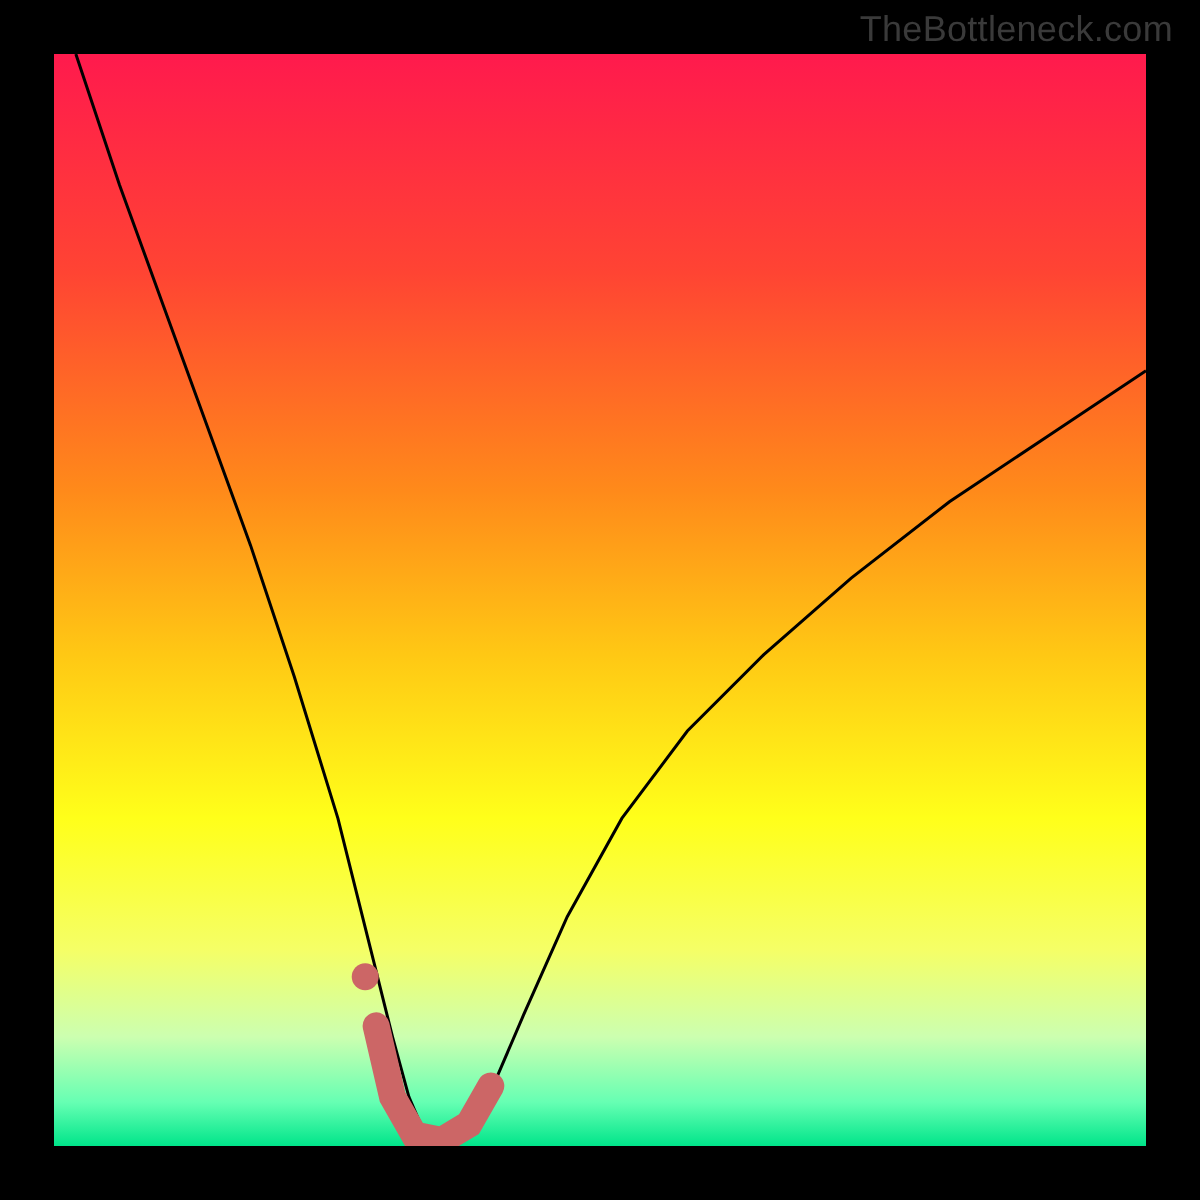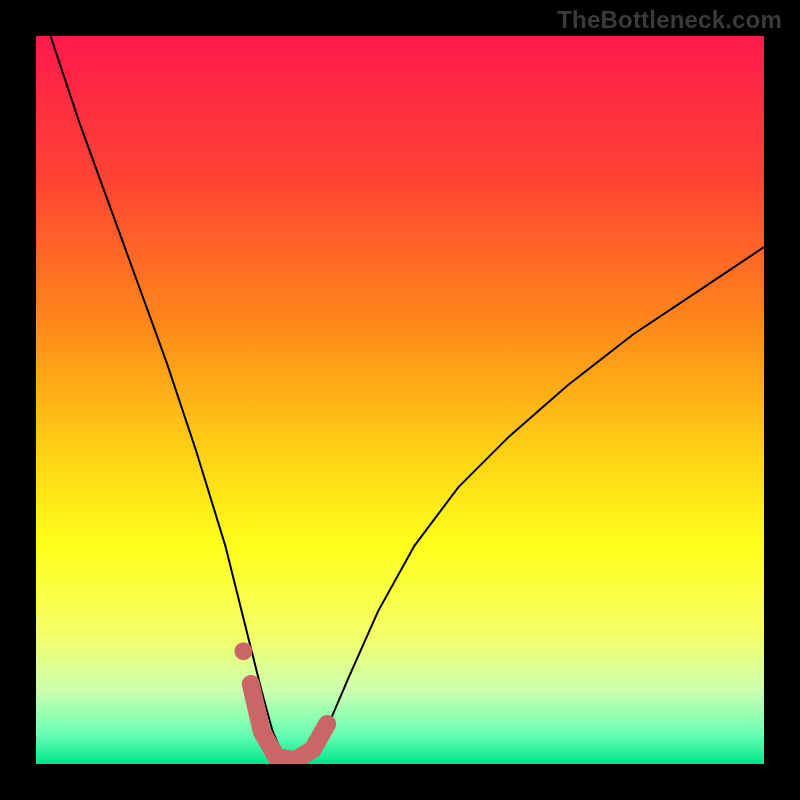--- a/index.html
+++ b/index.html
@@ -25,21 +25,21 @@
     width: 728px;
     height: 728px;
     overflow: hidden;
   }
   .watermark {
     position: absolute;
     top: 6px;
     right: 18px;
     color: #3a3a3a;
     font-size: 24px;
-    font-weight: 700;
+    font-weight: 400;
     letter-spacing: 0.2px;
     text-align: center;
   }
   svg { display: block; }
 </style>
 </head>
 <body>
 
 <div class="frame">
   <div class="watermark">TheBottleneck.com</div>

